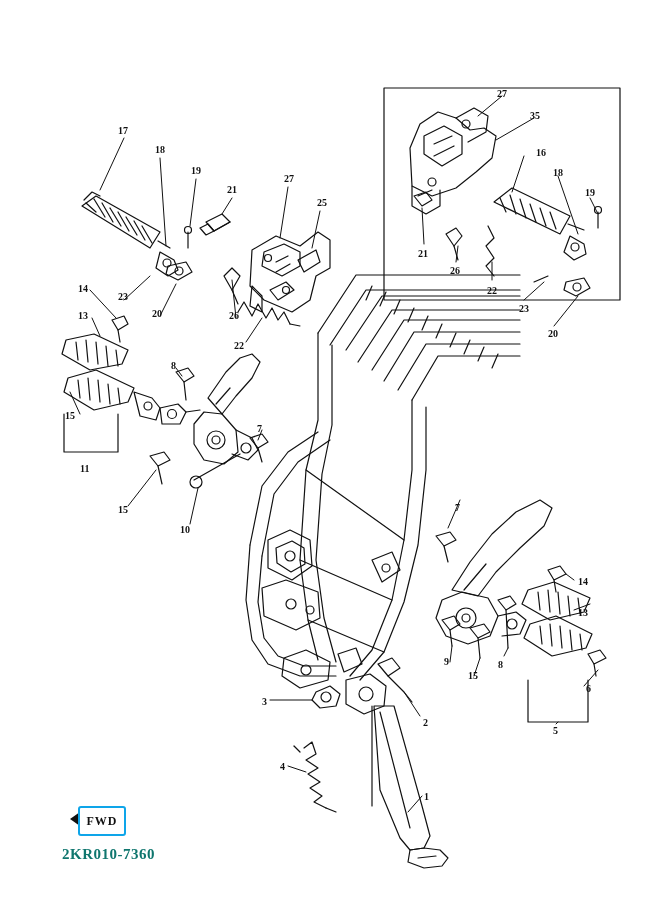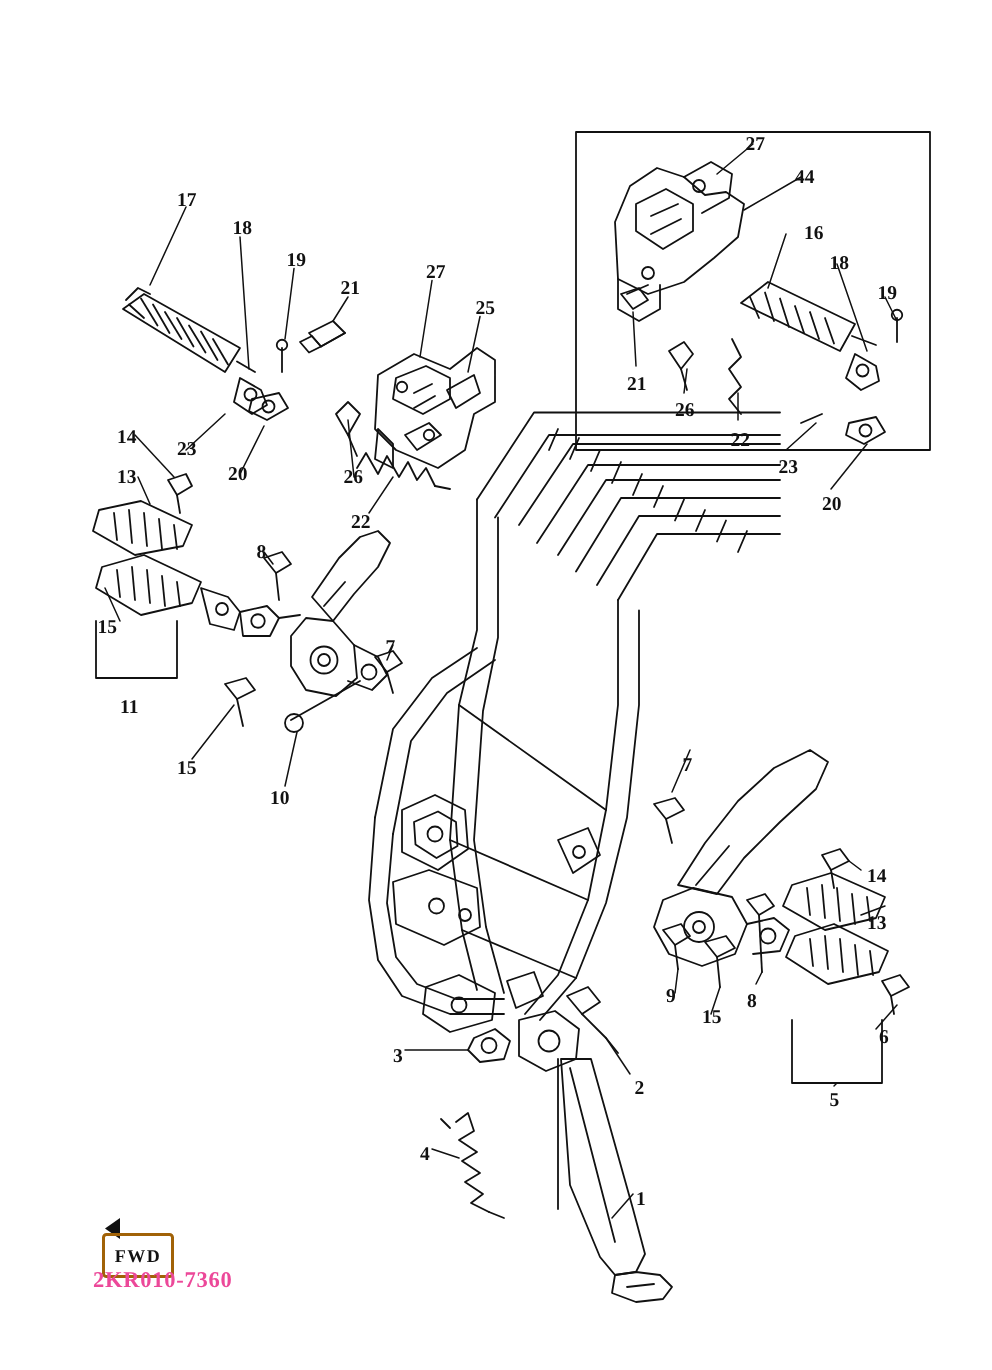--- a/index.html
+++ b/index.html
@@ -1,26 +1,26 @@
 <!DOCTYPE html>
 <html><head>
 <meta charset="utf-8">
 <style>
   html,body{margin:0;padding:0;background:#ffffff;}
   body{width:661px;height:913px;position:relative;overflow:hidden;
        font-family:"Liberation Serif", serif;color:#111;}
   #sheet{position:absolute;left:0;top:0;width:661px;height:913px;}
   svg{position:absolute;left:0;top:0;}
-  .lbl{position:absolute;font-family:"Liberation Serif", serif;font-size:13px;
+  .lbl{position:absolute;font-family:"Liberation Serif", serif;font-size:10px;
        font-weight:700;color:#111;line-height:1;white-space:nowrap;}
   .partno{position:absolute;left:62px;top:846px;font-family:"Liberation Serif", serif;
-          font-size:15px;font-weight:700;letter-spacing:.5px;color:#ec4899;}
-  .fwdbox{position:absolute;left:68px;top:806px;width:44px;height:26px;
-          border:2px solid #a16207;border-radius:3px;display:flex;align-items:center;
-          justify-content:center;margin-top:16px;}
+          font-size:15px;font-weight:700;letter-spacing:.5px;color:#0f766e;}
+  .fwdbox{position:absolute;left:78px;top:806px;width:44px;height:26px;
+          border:2px solid #0ea5e9;border-radius:3px;display:flex;align-items:center;
+          justify-content:center;}
   .fwdtxt{font-family:"Liberation Serif", serif;font-size:12px;font-weight:700;
           letter-spacing:1px;}
   .fwdarrow{position:absolute;left:70px;top:812px;width:0;height:0;
             border-top:7px solid transparent;border-bottom:7px solid transparent;
             border-right:10px solid #111;}
 </style>
 </head>
 <body>
 
 <div id="sheet">
@@ -334,21 +334,21 @@
   <div class="lbl" style="left:229px;top:311px">26</div>
   <div class="lbl" style="left:78px;top:311px">13</div>
   <div class="lbl" style="left:234px;top:341px">22</div>
   <div class="lbl" style="left:171px;top:361px">8</div>
   <div class="lbl" style="left:65px;top:411px">15</div>
   <div class="lbl" style="left:80px;top:464px">11</div>
   <div class="lbl" style="left:257px;top:424px">7</div>
   <div class="lbl" style="left:118px;top:505px">15</div>
   <div class="lbl" style="left:180px;top:525px">10</div>
   <div class="lbl" style="left:497px;top:89px">27</div>
-  <div class="lbl" style="left:530px;top:111px">44</div>
+  <div class="lbl" style="left:530px;top:111px">35</div>
   <div class="lbl" style="left:536px;top:148px">16</div>
   <div class="lbl" style="left:553px;top:168px">18</div>
   <div class="lbl" style="left:585px;top:188px">19</div>
   <div class="lbl" style="left:418px;top:249px">21</div>
   <div class="lbl" style="left:450px;top:266px">26</div>
   <div class="lbl" style="left:487px;top:286px">22</div>
   <div class="lbl" style="left:519px;top:304px">23</div>
   <div class="lbl" style="left:548px;top:329px">20</div>
   <div class="lbl" style="left:455px;top:503px">7</div>
   <div class="lbl" style="left:578px;top:577px">14</div>

